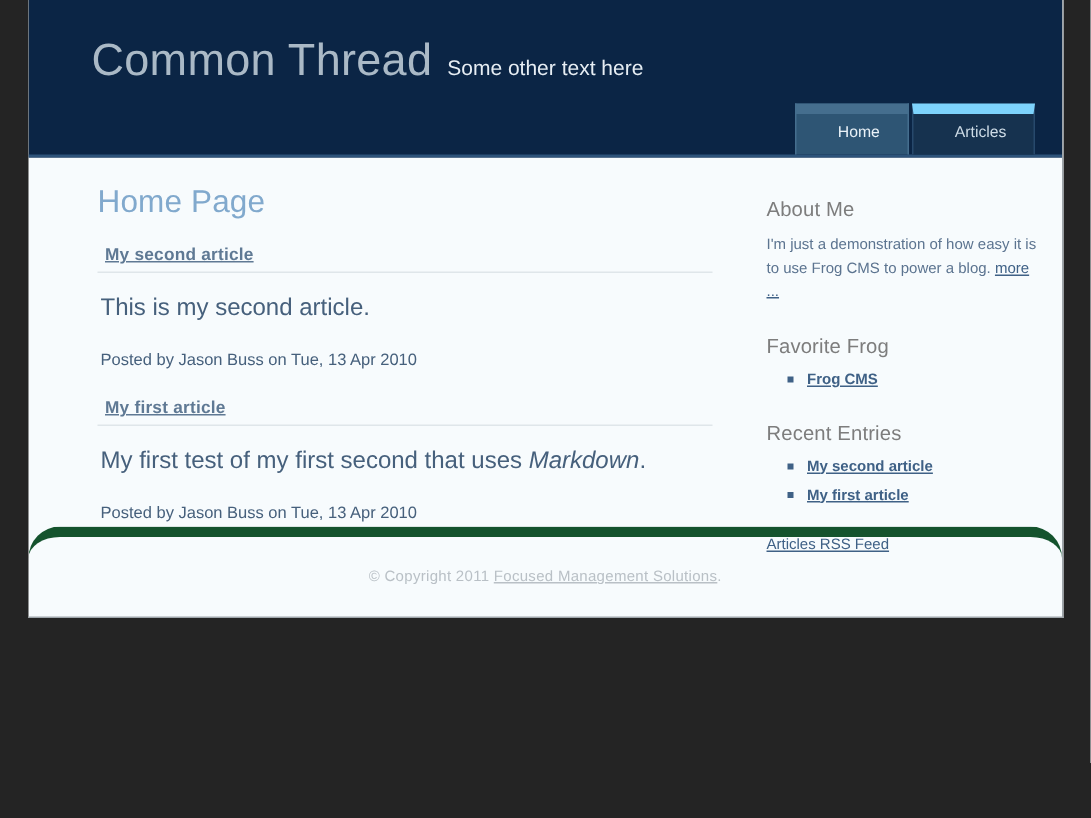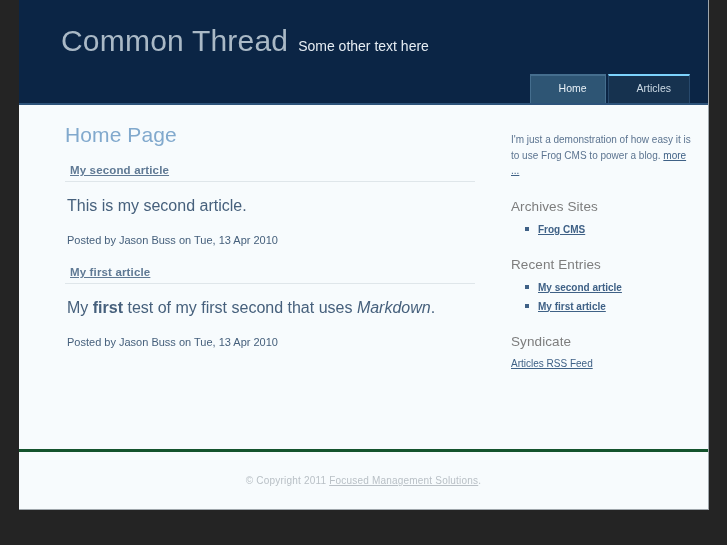--- a/index.html
+++ b/index.html
@@ -17,21 +17,21 @@
     color: #4a6480;
     -webkit-font-smoothing: antialiased;
   }
 
   
   #page {
     position: absolute;
     left: 19px;
     top: 0;
     width: 690px;
-    height: 510px;
+    height: 412px;
     background: #f7fbfd;
     border-right: 1px solid #9fa6ab;
     border-bottom: 1px solid #9fa6ab;
     overflow: hidden;
   }
 
   
   #header {
     position: relative;
     height: 105px;
@@ -77,21 +77,21 @@
   .tab {
     display: block;
     padding: 7px 18px 8px 28px;
     min-width: 68px;
     text-align: left;
     font-size: 10.5px;
     color: #cddbe6;
     background: #16324f;
     text-decoration: none;
     line-height: 1.1;
-    border-top: 2px solid #7dd3fc;
+    border-top: 7px solid #7dd3fc;
     border-left: 1px solid #27496c;
     border-right: 1px solid #27496c;
   }
 
   .tab.active {
     background: #2e5574;
     color: #eaf2f8;
     border-top-color: #456e8e;
     border-left-color: #456e8e;
     border-right-color: #456e8e;
@@ -147,21 +147,21 @@
   }
 
   .article-body {
     font-size: 16px;
     color: #46607c;
     line-height: 1.5;
     margin-bottom: 16px;
     margin-left: 2px;
   }
 
-  .article-body b { font-weight: bold; }
+  .article-body b { font-weight: normal; }
   .article-body i { font-style: italic; }
 
   .article-meta {
     font-size: 11px;
     color: #46607c;
     margin-left: 2px;
   }
 
   
   .side-heading {
@@ -217,24 +217,25 @@
     margin-bottom: 4px;
   }
 
   
   #footer {
     position: absolute;
     left: 0;
     bottom: 0;
     width: 100%;
     height: 60px;
-    border-top: 3px solid #14532d;
+    border-top: 7px solid #14532d;
     display: flex;
     align-items: center;
     justify-content: center;
+    border-radius: 21px;
   }
 
   #footer-text {
     font-size: 10px;
     color: #b9c0c6;
     letter-spacing: 0.2px;
   }
 
   #footer-link {
     color: #b9c0c6;
@@ -280,46 +281,46 @@
         <div class="article-rule"></div>
         <p class="article-body"><span>My </span><b>first</b><span> test of my first second that uses </span><i>Markdown</i><span>.</span></p>
         <p class="article-meta">Posted by Jason Buss on Tue, 13 Apr 2010</p>
       </div>
 
     </div>
 
     <div id="sidebar">
 
       <div class="side-block">
+        <h2 class="side-heading">About Me</h2>
         <p class="side-text"><span>I'm just a demonstration of how easy it is to use Frog CMS to power a blog. </span><a class="side-link" href="#">more ...</a></p>
       </div>
 
       <div class="side-block">
-        <h2 class="side-heading">Archives Sites</h2>
+        <h2 class="side-heading">Favorite Frog</h2>
         <ul class="side-list">
           <li>
             <a class="side-link" href="#">Frog CMS</a>
           </li>
         </ul>
       </div>
 
       <div class="side-block">
         <h2 class="side-heading">Recent Entries</h2>
         <ul class="side-list">
           <li>
             <a class="side-link" href="#">My second article</a>
           </li>
           <li>
             <a class="side-link" href="#">My first article</a>
           </li>
         </ul>
       </div>
 
       <div class="side-block">
-        <h2 class="side-heading">Syndicate</h2>
         <a class="side-link side-standalone" href="#">Articles RSS Feed</a>
       </div>
 
     </div>
 
   </div>
 
   <div id="footer">
     <div id="footer-text"><span>© Copyright 2011 </span><a id="footer-link" href="#">Focused Management Solutions</a><span>.</span></div>
   </div>

